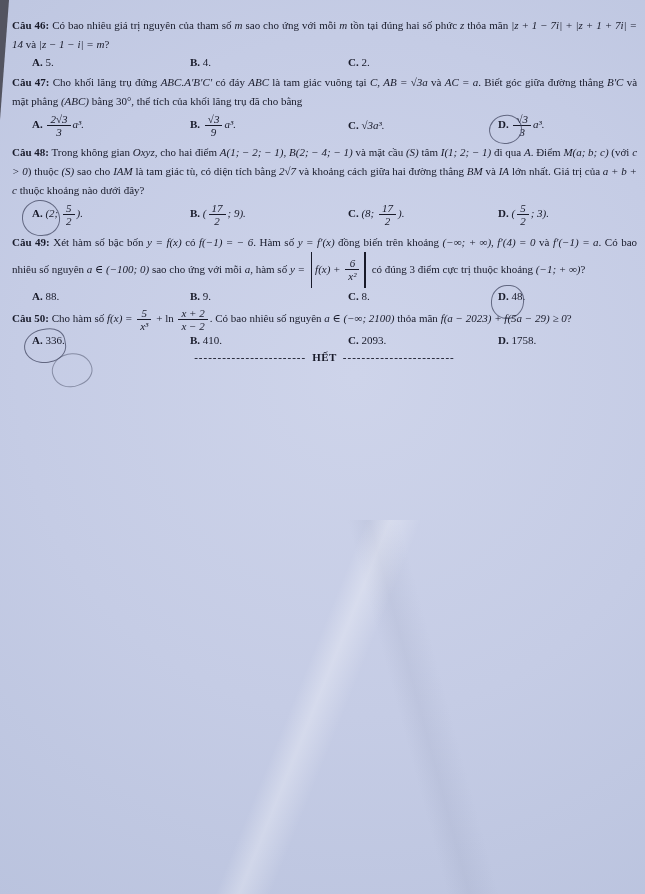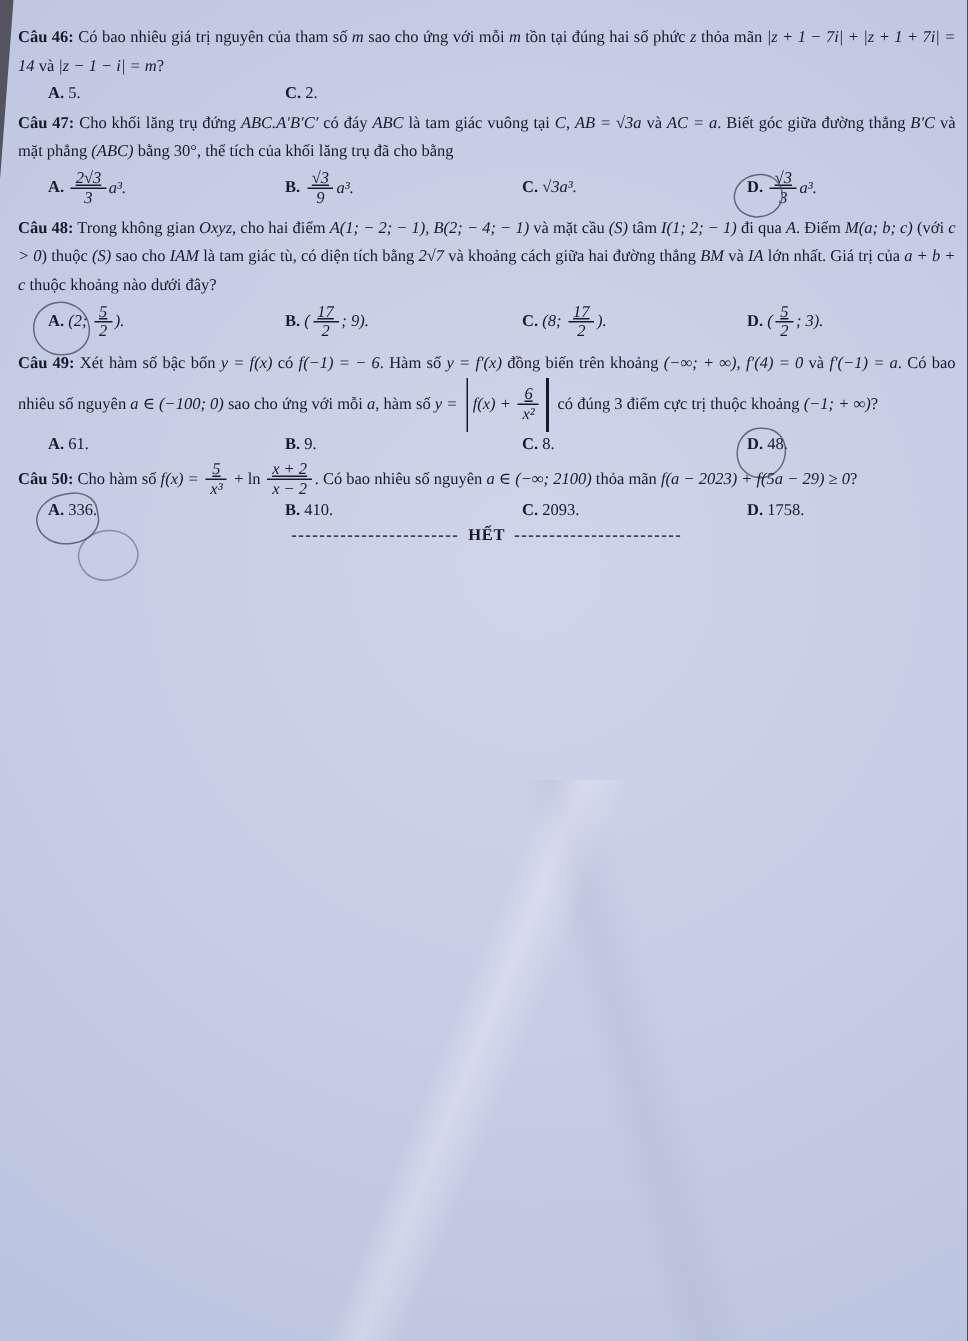--- a/index.html
+++ b/index.html
@@ -21,21 +21,21 @@
   .qtext{margin:0 0 2px 0;text-align:justify;line-height:1.72;}
   .qlabel{font-weight:bold;}
   .it{font-style:italic;}
   .rn{font-style:normal;}
   .opts{display:grid;grid-template-columns:158px 158px 150px auto;
     padding-left:20px;align-items:center;margin:1px 0 4px 0;}
   .opt{white-space:nowrap;}
   .letter{font-weight:bold;}
   .letw{position:relative;display:inline-block;}
   .frac{display:inline-block;text-align:center;vertical-align:middle;line-height:1.12;padding:0 2px;}
-  .frac .fnum{display:block;padding:0 3px;border-bottom:1.4px solid currentColor;text-decoration:underline;}
+  .frac .fnum{display:block;padding:0 3px;border-bottom:1.4px solid currentColor;}
   .frac .fden{display:block;padding:0 3px;}
   .tallbar{display:inline-block;width:1.4px;height:36px;background:currentColor;
     vertical-align:middle;margin:0 3px;}
   .pen-circle{position:absolute;border:1.8px solid rgba(72,77,104,.8);pointer-events:none;}
   .c46d{left:-7px;top:-5px;width:32px;height:29px;border-radius:48% 52% 55% 45%;transform:rotate(6deg);}
   .c47d{left:-9px;top:-3px;width:31px;height:27px;border-radius:52% 48% 50% 50%;transform:rotate(-8deg);}
   .c48a{left:-10px;top:-7px;width:36px;height:34px;border-radius:50% 55% 48% 52%;transform:rotate(-4deg);}
   .c49d{left:-7px;top:-5px;width:31px;height:32px;border-radius:50% 46% 54% 50%;transform:rotate(3deg);}
   .c50a{left:-8px;top:-5px;width:40px;height:32px;border-radius:55% 45% 50% 58%;transform:rotate(-10deg);}
   .pen-mark{position:absolute;left:40px;top:46px;width:38px;height:32px;
@@ -47,20 +47,21 @@
 </head>
 <body>
 
 <div class="paper">
   <div class="corner-shadow"></div>
 
   <section class="q">
     <p class="qtext"><b class="qlabel">Câu 46:</b><span class="rn"> Có bao nhiêu giá trị nguyên của tham số </span><i class="it">m</i><span class="rn"> sao cho ứng với mỗi </span><i class="it">m</i><span class="rn"> tồn tại đúng hai số phức </span><i class="it">z</i><span class="rn"> thỏa mãn </span><i class="it">|z + 1 − 7i| + |z + 1 + 7i| = 14</i><span class="rn"> và </span><i class="it">|z − 1 − i| = m</i><span class="rn">?</span></p>
     <div class="opts">
       <div class="opt"><span class="letw"><b class="letter">A.</b></span> <span class="val">5.</span></div>
+      <div class="opt"><span class="letw"><b class="letter">B.</b></span> <span class="val">4.</span></div>
       <div class="opt"><span class="letw"><b class="letter">C.</b></span> <span class="val">2.</span></div>
     </div>
   </section>
 
   <section class="q">
     <p class="qtext"><b class="qlabel">Câu 47:</b><span class="rn"> Cho khối lăng trụ đứng </span><i class="it">ABC.A′B′C′</i><span class="rn"> có đáy </span><i class="it">ABC</i><span class="rn"> là tam giác vuông tại </span><i class="it">C</i><span class="rn">, </span><i class="it">AB = √3a</i><span class="rn"> và </span><i class="it">AC = a</i><span class="rn">. Biết góc giữa đường thẳng </span><i class="it">B′C</i><span class="rn"> và mặt phẳng </span><i class="it">(ABC)</i><span class="rn"> bằng 30°, thể tích của khối lăng trụ đã cho bằng</span></p>
     <div class="opts">
       <div class="opt"><span class="letw"><b class="letter">A.</b></span> <span class="frac it"><span class="fnum">2√3</span><span class="fden">3</span></span><i class="it">a³.</i></div>
       <div class="opt"><span class="letw"><b class="letter">B.</b></span> <span class="frac it"><span class="fnum">√3</span><span class="fden">9</span></span><i class="it">a³.</i></div>
       <div class="opt"><span class="letw"><b class="letter">C.</b></span> <i class="it">√3a³.</i></div>
@@ -74,21 +75,21 @@
       <div class="opt"><span class="letw"><span class="pen-circle c48a"></span><b class="letter">A.</b></span> <i class="it">(2; </i><span class="frac it"><span class="fnum">5</span><span class="fden">2</span></span><i class="it">).</i></div>
       <div class="opt"><span class="letw"><b class="letter">B.</b></span> <i class="it">(</i><span class="frac it"><span class="fnum">17</span><span class="fden">2</span></span><i class="it">; 9).</i></div>
       <div class="opt"><span class="letw"><b class="letter">C.</b></span> <i class="it">(8; </i><span class="frac it"><span class="fnum">17</span><span class="fden">2</span></span><i class="it">).</i></div>
       <div class="opt"><span class="letw"><b class="letter">D.</b></span> <i class="it">(</i><span class="frac it"><span class="fnum">5</span><span class="fden">2</span></span><i class="it">; 3).</i></div>
     </div>
   </section>
 
   <section class="q">
     <p class="qtext"><b class="qlabel">Câu 49:</b><span class="rn"> Xét hàm số bậc bốn </span><i class="it">y = f(x)</i><span class="rn"> có </span><i class="it">f(−1) = − 6</i><span class="rn">. Hàm số </span><i class="it">y = f′(x)</i><span class="rn"> đồng biến trên khoảng </span><i class="it">(−∞; + ∞), f′(4) = 0</i><span class="rn"> và </span><i class="it">f′(−1) = a</i><span class="rn">. Có bao nhiêu số nguyên </span><i class="it">a ∈ (−100; 0)</i><span class="rn"> sao cho ứng với mỗi </span><i class="it">a</i><span class="rn">, hàm số </span><i class="it">y = </i><span class="tallbar"></span><i class="it">f(x) + </i><span class="frac it"><span class="fnum">6</span><span class="fden">x²</span></span><span class="tallbar"></span><span class="rn"> có đúng 3 điểm cực trị thuộc khoảng </span><i class="it">(−1; + ∞)</i><span class="rn">?</span></p>
     <div class="opts">
-      <div class="opt"><span class="letw"><b class="letter">A.</b></span> <span class="val">61.</span></div>
+      <div class="opt"><span class="letw"><b class="letter">A.</b></span> <span class="val">88.</span></div>
       <div class="opt"><span class="letw"><b class="letter">B.</b></span> <span class="val">9.</span></div>
       <div class="opt"><span class="letw"><b class="letter">C.</b></span> <span class="val">8.</span></div>
       <div class="opt"><span class="letw"><span class="pen-circle c49d"></span><b class="letter">D.</b></span> <span class="val">48.</span></div>
     </div>
   </section>
 
   <section class="q">
     <span class="pen-mark"></span>
     <p class="qtext"><b class="qlabel">Câu 50:</b><span class="rn"> Cho hàm số </span><i class="it">f(x) = </i><span class="frac it"><span class="fnum">5</span><span class="fden">x³</span></span><span class="rn"> + ln </span><span class="frac it"><span class="fnum">x + 2</span><span class="fden">x − 2</span></span><span class="rn">. Có bao nhiêu số nguyên </span><i class="it">a ∈ (−∞; 2100)</i><span class="rn"> thỏa mãn </span><i class="it">f(a − 2023) + f(5a − 29) ≥ 0</i><span class="rn">?</span></p>
     <div class="opts">

